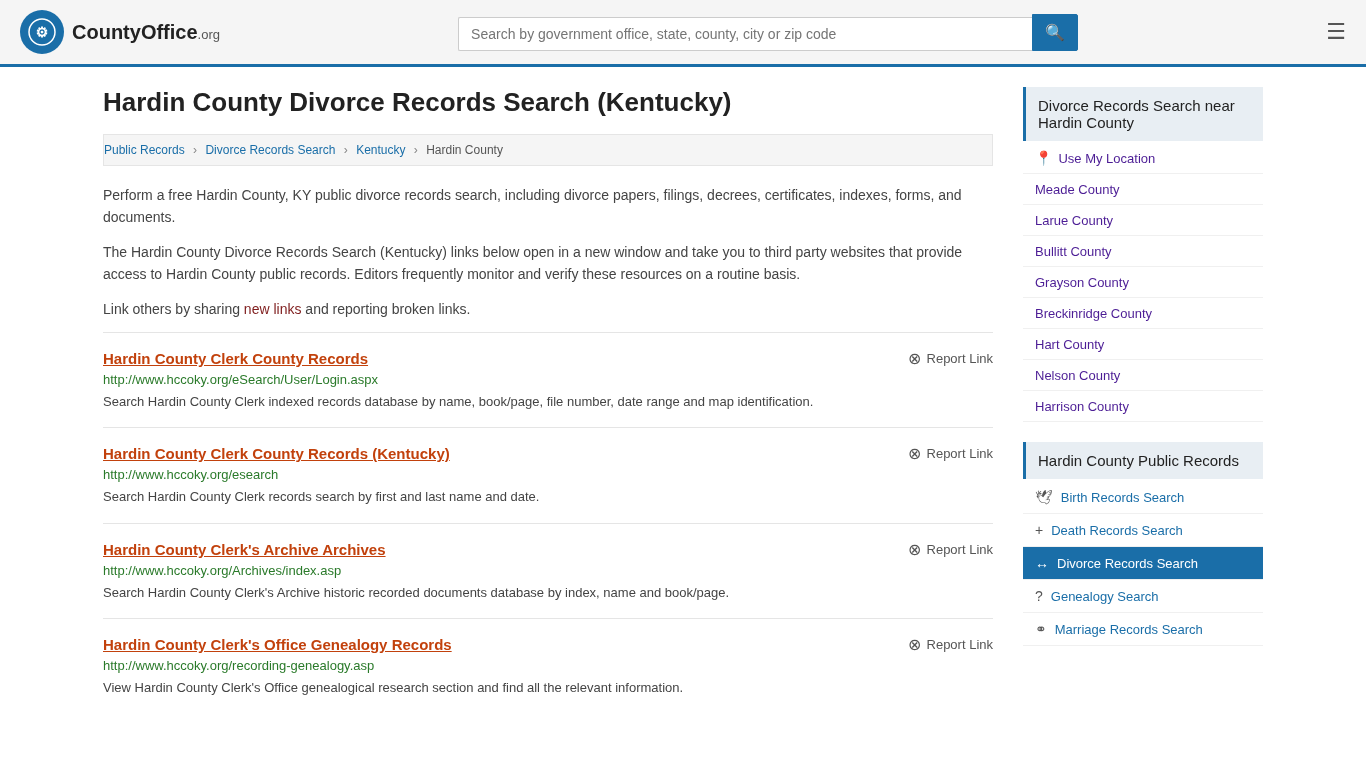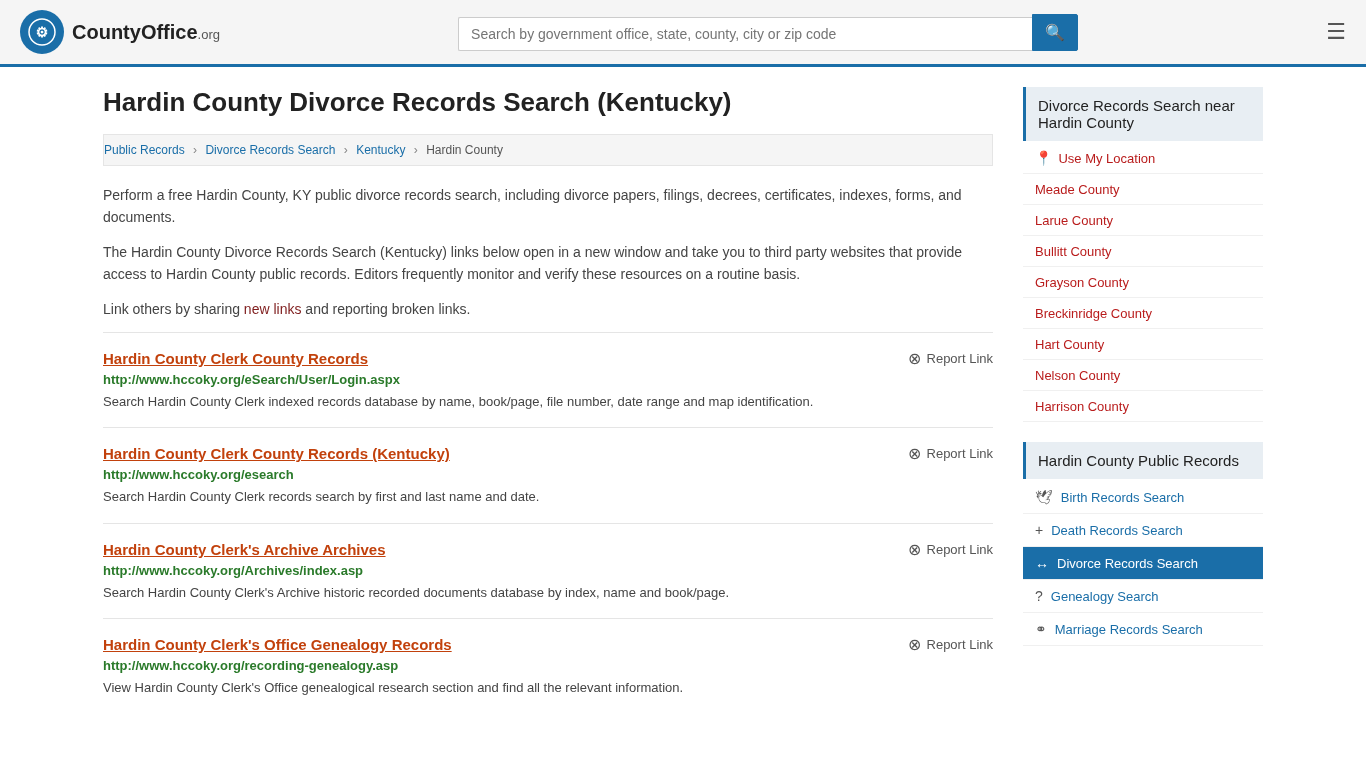--- a/index.html
+++ b/index.html
@@ -141,21 +141,20 @@
       cursor: pointer;
       white-space: nowrap;
     }
     .report-icon {
       font-size: 16px;
     }
     .record-url {
       color: #2a7a2a;
       font-size: 13px;
       margin-bottom: 5px;
-      font-weight: bold;
     }
     .record-desc {
       font-size: 13px;
       color: #444;
       line-height: 1.5;
     }
 
     
     .sidebar-section {
       margin-bottom: 20px;
@@ -171,21 +170,21 @@
     }
     .sidebar-list {
       list-style: none;
       padding: 0;
     }
     .sidebar-list li {
       padding: 7px 12px;
       border-bottom: 1px solid #f0f0f0;
     }
     .sidebar-list li a {
-      color: #b91c1c;
+      color: #4c1d95;
       text-decoration: none;
       font-size: 13px;
     }
     .sidebar-list li.location-item {
       display: flex;
       align-items: center;
       gap: 6px;
     }
     .loc-icon { color: #555; font-size: 14px; }
 

